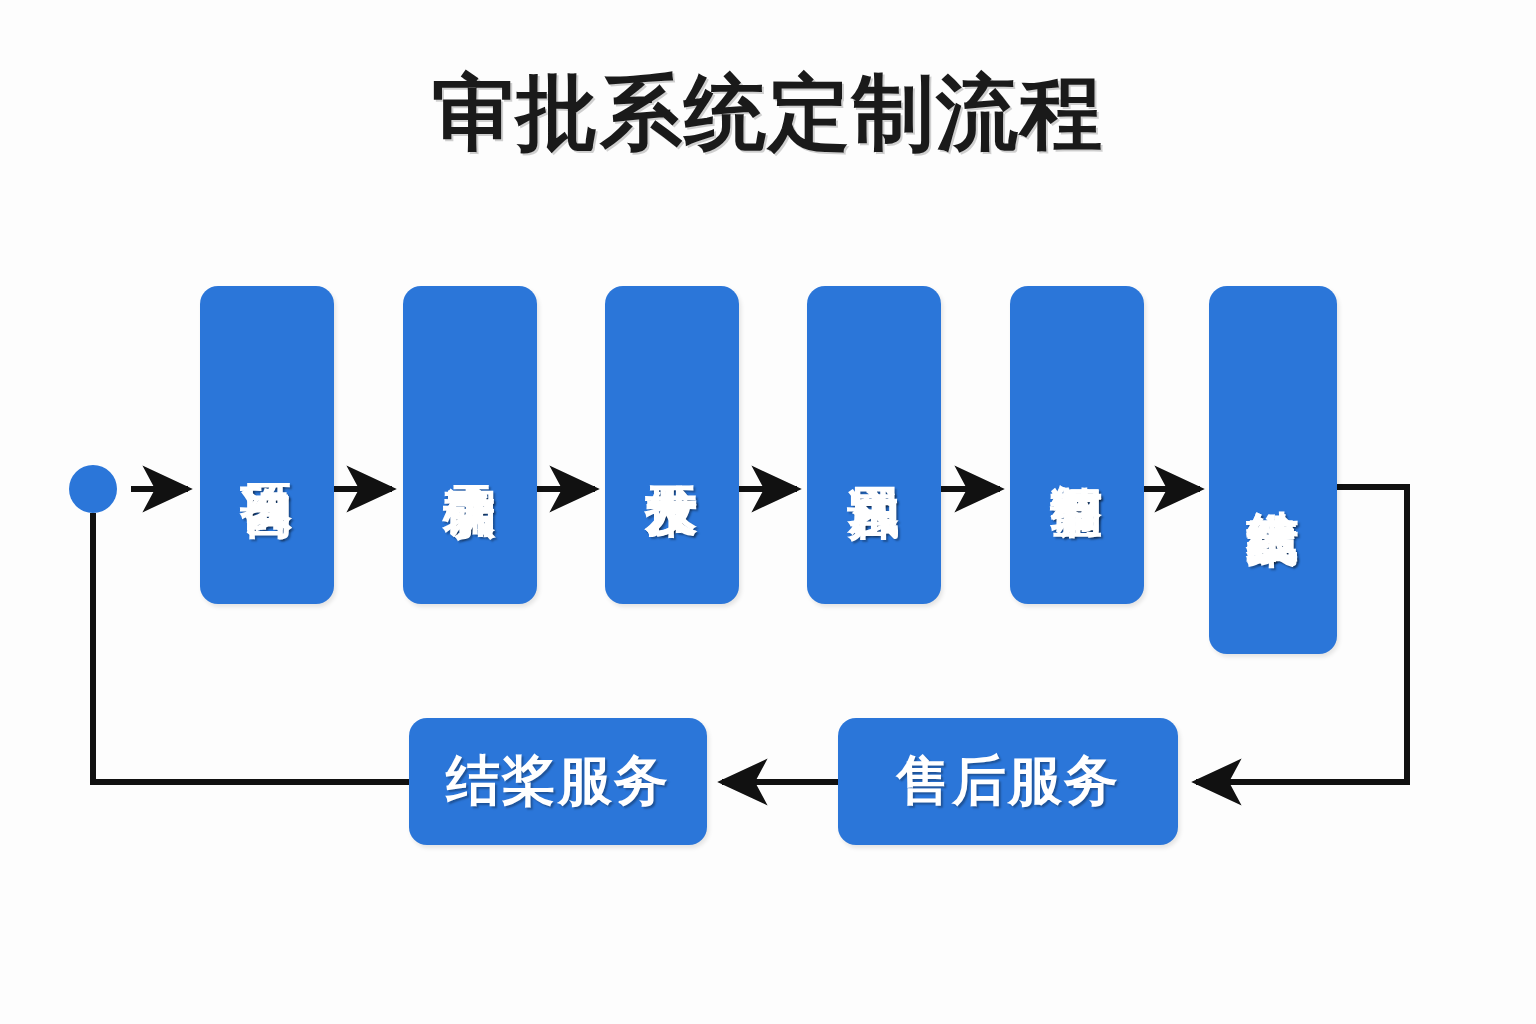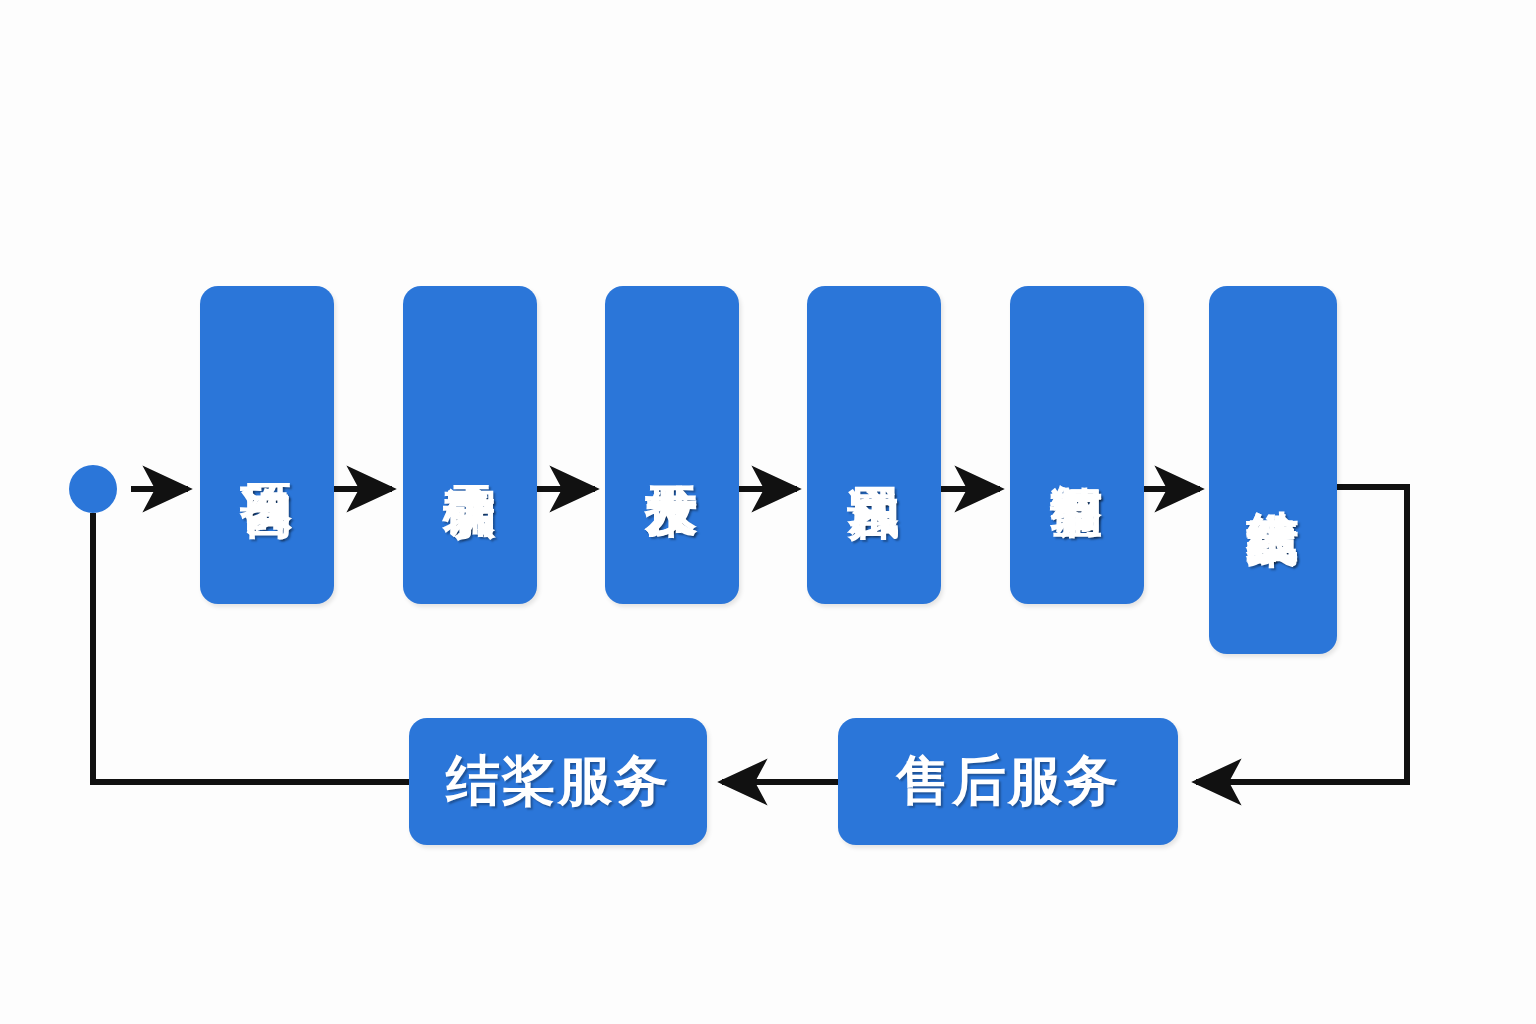--- a/index.html
+++ b/index.html
@@ -94,20 +94,21 @@
     letter-spacing: 2px;
     text-shadow: 2px 2px 2px rgba(0,0,0,0.30);
     white-space: nowrap;
   }
 </style>
 </head>
 <body>
 
 <div id="canvas">
 
+  <div id="title">审批系统定制流程</div>
 
   <svg id="connectors" viewBox="0 0 1536 1024" width="1536" height="1024" xmlns="http://www.w3.org/2000/svg">
     <defs>
       <marker id="ah-right" markerWidth="9" markerHeight="9" refX="7.6" refY="4.5" orient="auto" markerUnits="strokeWidth">
         <path d="M0,0.6 L8.4,4.5 L0,8.4 L2.1,4.5 Z" fill="#111111"></path>
       </marker>
       <marker id="ah-left" markerWidth="9" markerHeight="9" refX="7.6" refY="4.5" orient="auto" markerUnits="strokeWidth">
         <path d="M0,0.6 L8.4,4.5 L0,8.4 L2.1,4.5 Z" fill="#111111"></path>
       </marker>
     </defs>

